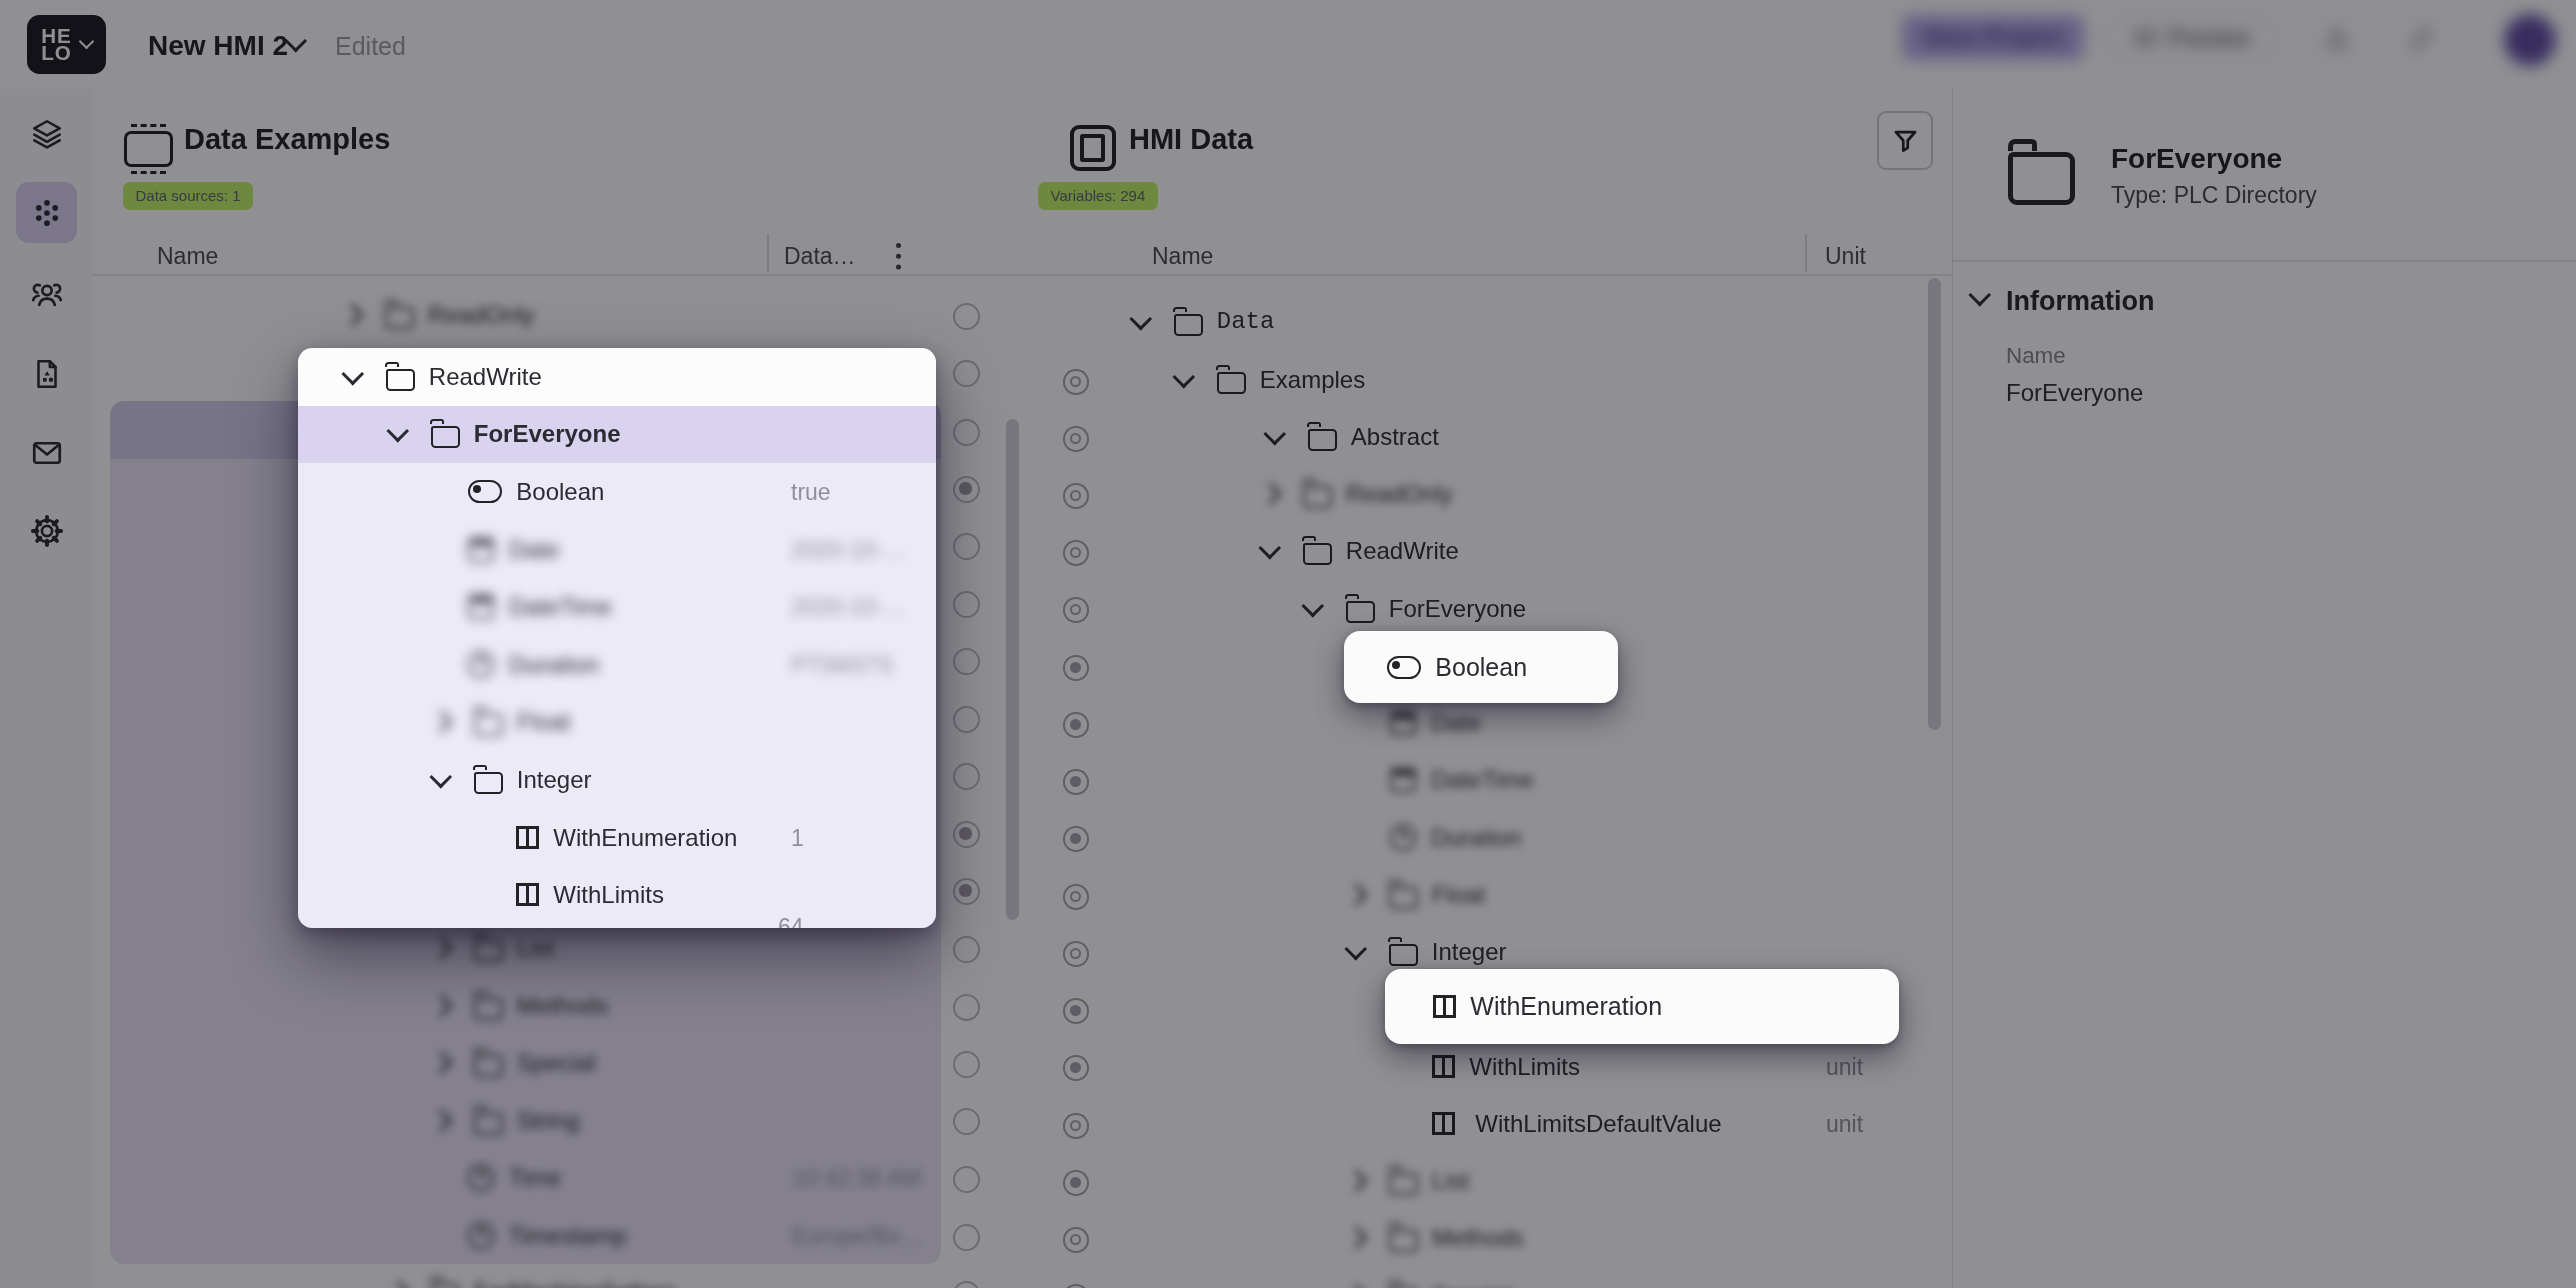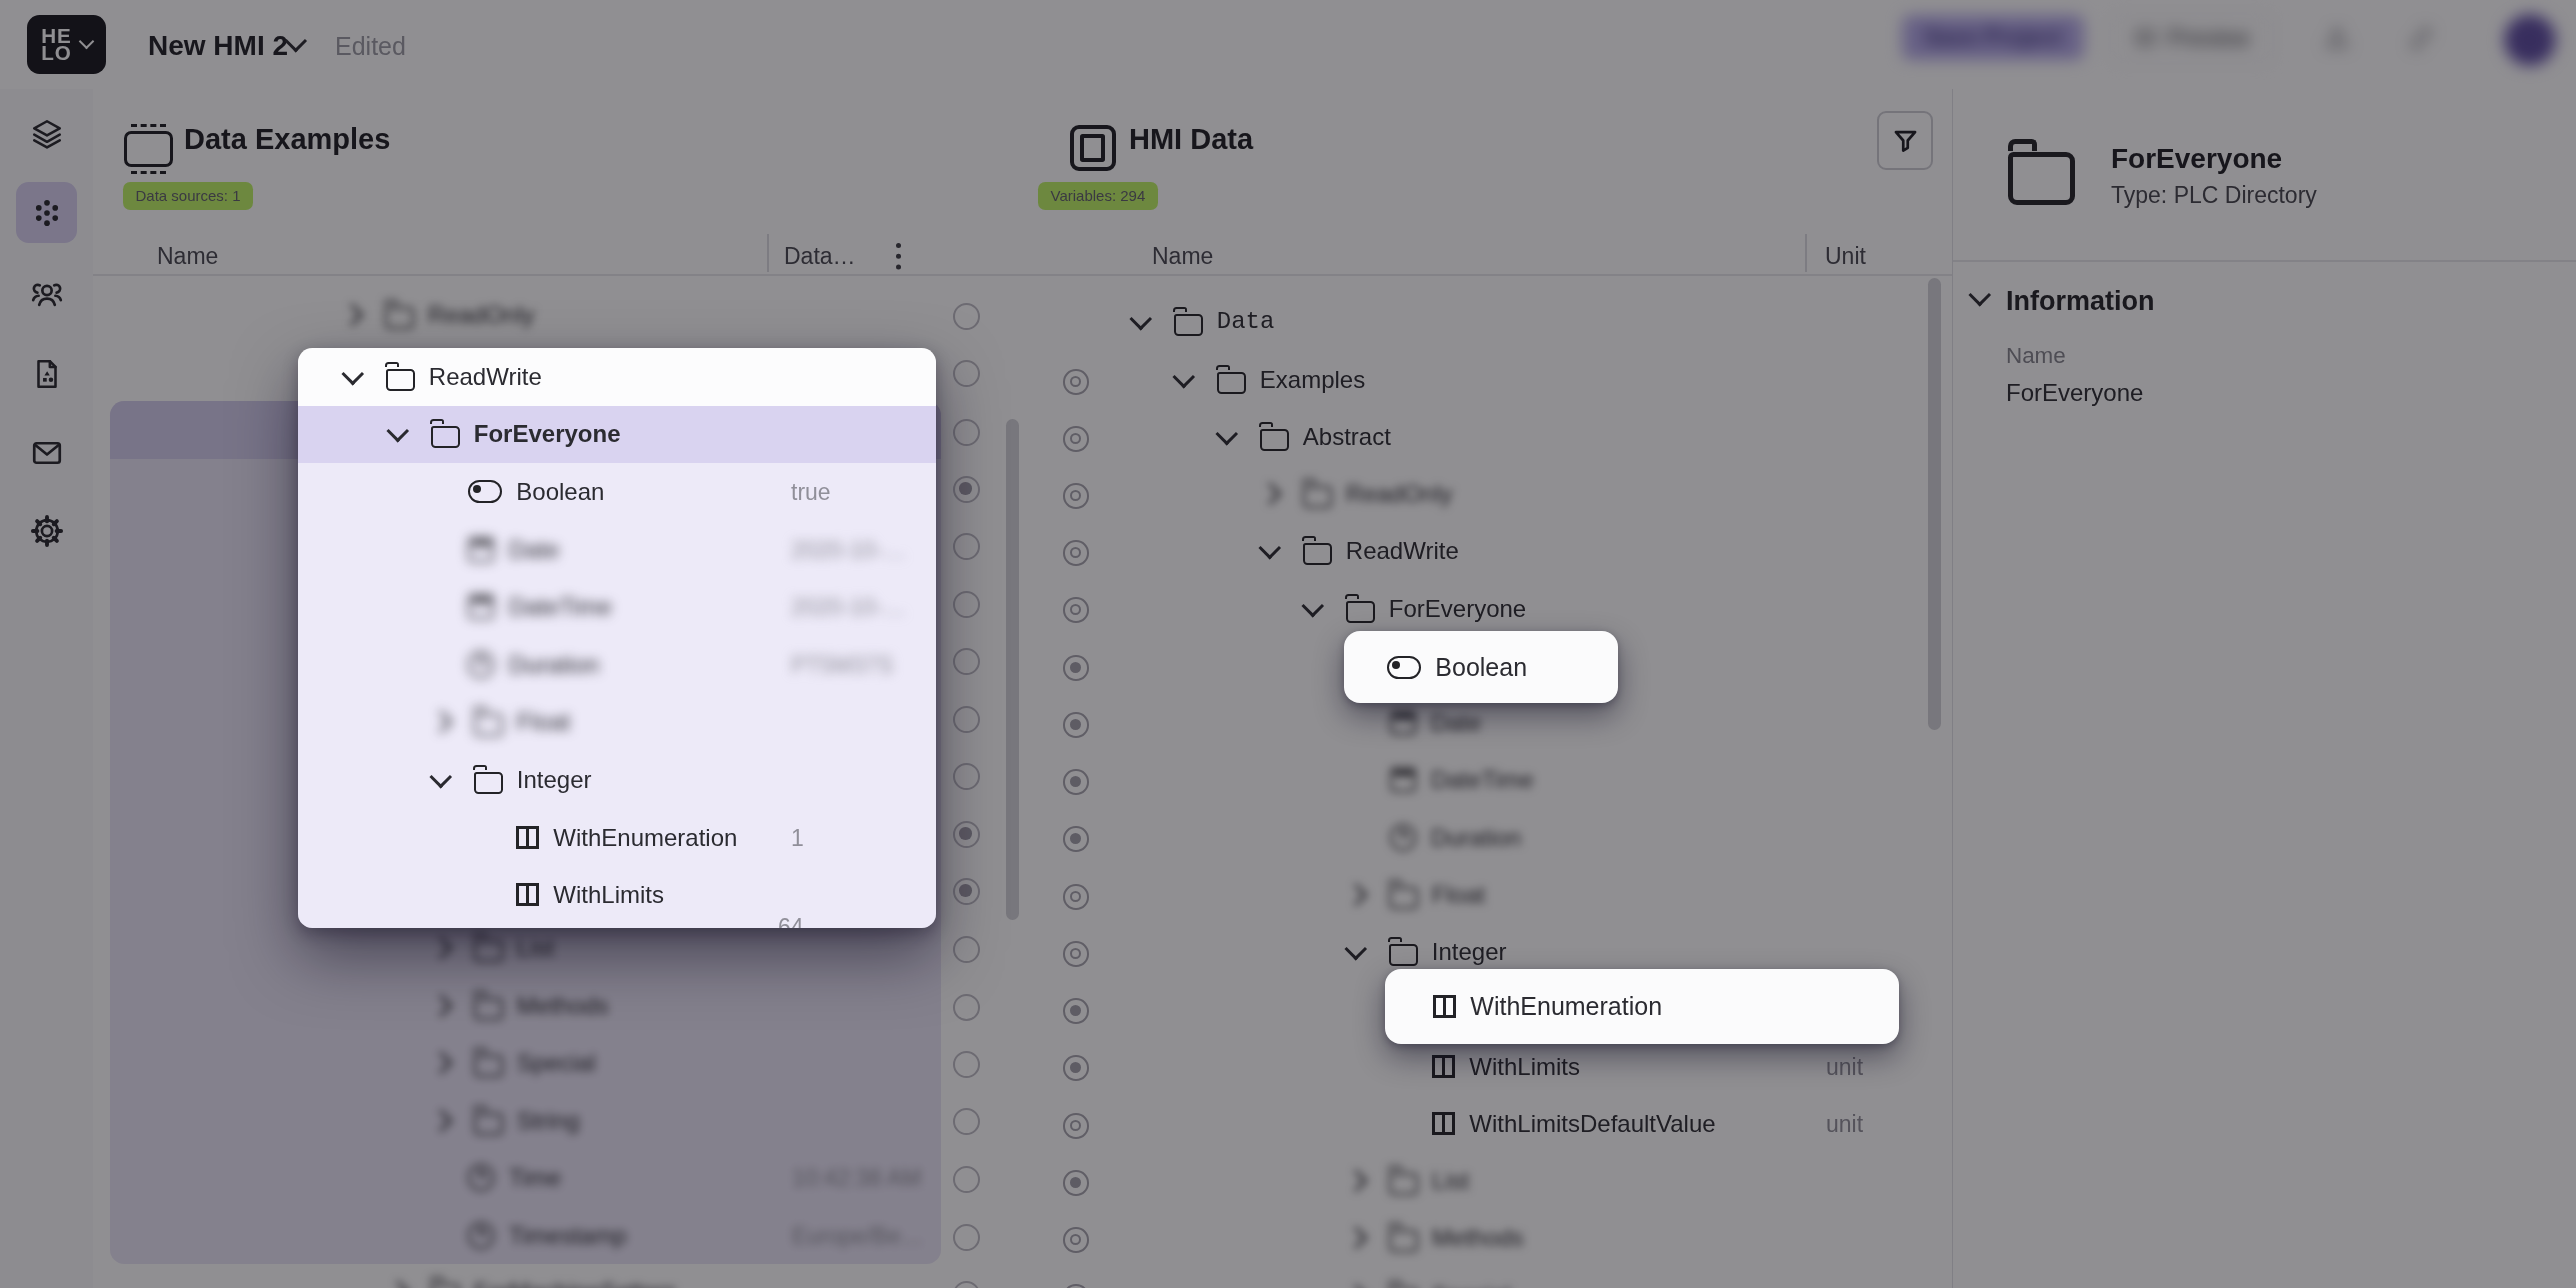--- a/index.html
+++ b/index.html
@@ -270,21 +270,21 @@
   <div class="row" style="left:1133px;top:293px;font-family:Liberation Mono, monospace;">
     <span class="cv cvd"></span>
     <span class="fold"></span>
     <span class="lbl">Data</span>
   </div>
   <div class="row" style="left:1176px;top:351px;">
     <span class="cv cvd"></span>
     <span class="fold"></span>
     <span class="lbl">Examples</span>
   </div>
-  <div class="row" style="left:1219px;top:408px;">
+  <div class="row" style="left:1267px;top:408px;">
     <span class="cv cvd"></span>
     <span class="fold"></span>
     <span class="lbl">Abstract</span>
   </div>
   <div class="row bl" style="left:1262px;top:465px;">
     <span class="cv cvr"></span>
     <span class="fold"></span>
     <span class="lbl">ReadOnly</span>
   </div>
   <div class="row" style="left:1262px;top:522px;">
@@ -317,21 +317,21 @@
   <div class="row" style="left:1348px;top:923px;">
     <span class="cv cvd"></span>
     <span class="fold"></span>
     <span class="lbl">Integer</span>
   </div>
   <div class="row" style="left:1432px;top:1038px;">
     <span class="iint"></span>
     <span class="lbl">WithLimits</span>
   </div>
   <div class="val" style="left:1826px;top:1054px;">unit</div>
-  <div class="row" style="left:1432px;top:1095px;">
+  <div class="row" style="left:1432px;top:1095px;gap:6px;">
     <span class="iint"></span>
     <span class="lbl">WithLimitsDefaultValue</span>
   </div>
   <div class="val" style="left:1826px;top:1111px;">unit</div>
   <div class="row bl" style="left:1348px;top:1152px;">
     <span class="cv cvr"></span>
     <span class="fold"></span>
     <span class="lbl">List</span>
   </div>
   <div class="row bl" style="left:1348px;top:1209px;">

